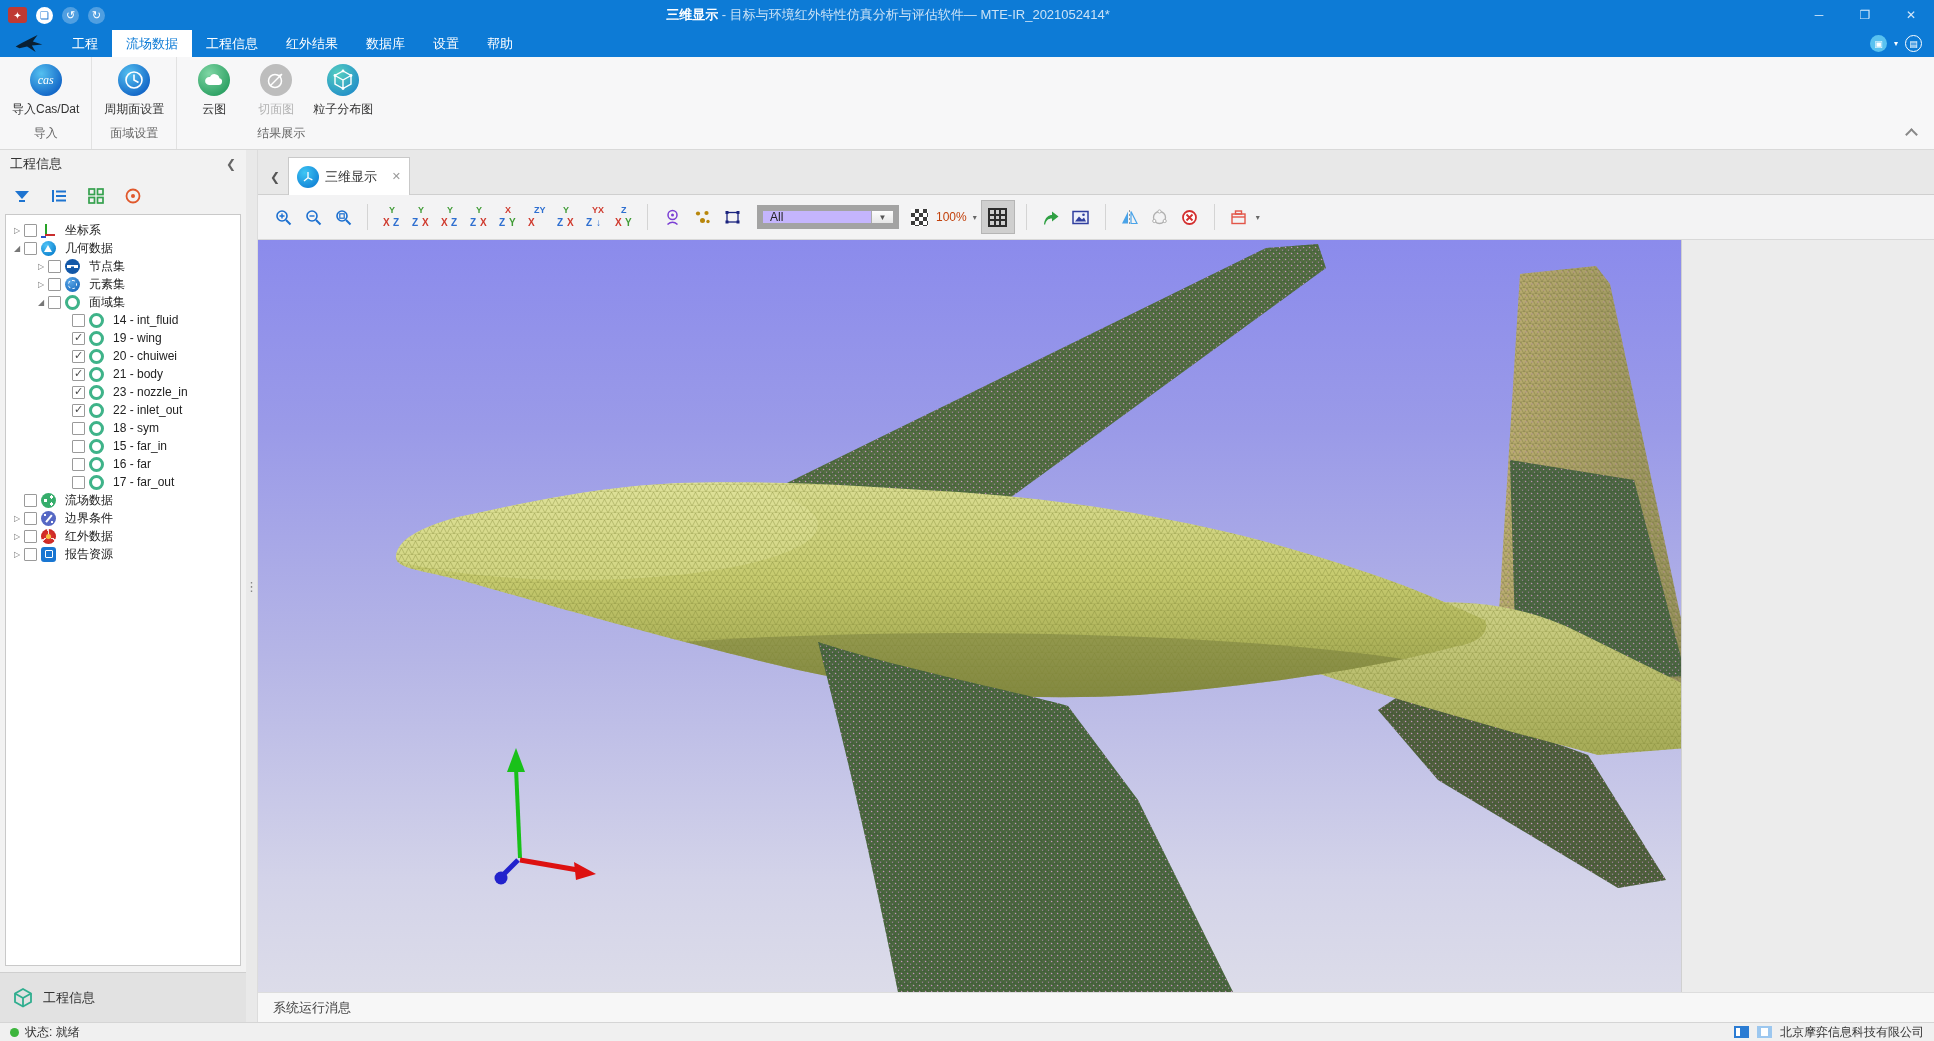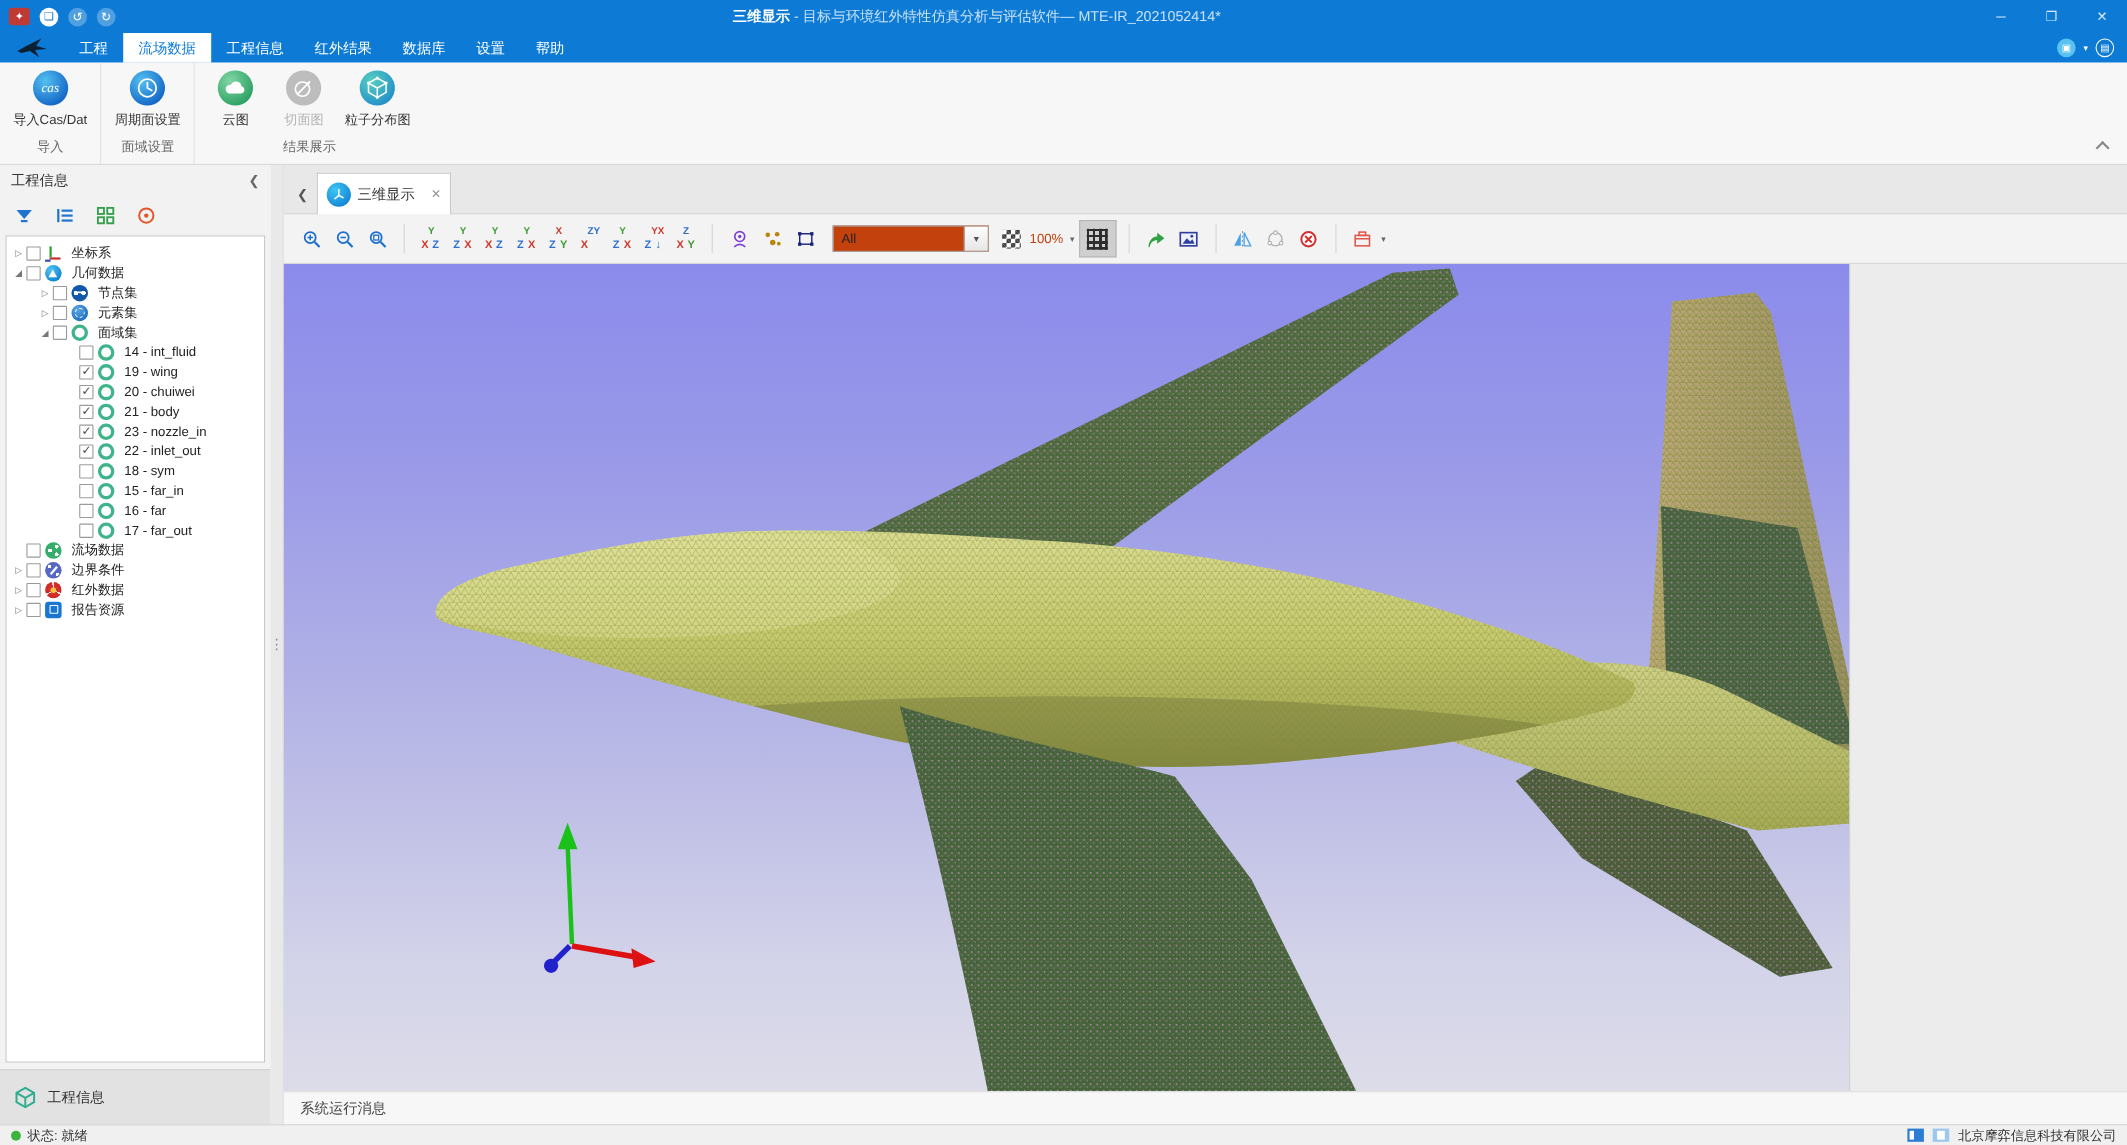--- a/index.html
+++ b/index.html
@@ -101,21 +101,21 @@
   .tab-close{margin-left:auto;color:#999;font-size:11px;}
 
   .vtoolbar{height:45px;background:#f3f3f4;border-bottom:1px solid #d8d8d8;display:flex;align-items:center;padding-left:12px;gap:4px;flex:none;}
   .vbtn{width:26px;height:28px;display:flex;align-items:center;justify-content:center;border:1px solid transparent;flex:none;}
   .vbtn.active{background:#cfcfcf;border-color:#b5b5b5;width:34px;height:34px;}
   .vsep{width:1px;height:26px;background:#d4d4d4;margin:0 7px;flex:none;}
   .view-btn{position:relative;width:25px;height:27px;}
   .v-top{position:absolute;top:1px;left:9px;font-size:9px;font-weight:bold;line-height:9px;}
   .v-a{position:absolute;bottom:2px;left:3px;font-size:10px;font-weight:bold;}
   .v-b{position:absolute;bottom:2px;left:13px;font-size:10px;font-weight:bold;}
-  .combo{width:142px;height:24px;border:1px solid #a3a3a3;background:#c2410c;display:flex;align-items:center;font-size:12px;padding-left:7px;color:#222;margin:0 8px;}
+  .combo{width:142px;height:24px;border:6px solid #a3a3a3;background:#c4b5fd;display:flex;align-items:center;font-size:12px;padding-left:7px;color:#222;margin:0 8px;}
   .combo-btn{margin-left:auto;width:22px;height:100%;border-left:1px solid #ababab;background:linear-gradient(#fdfdfd,#e6e6e6);display:flex;align-items:center;justify-content:center;color:#555;font-size:8px;}
   .checker{width:17px;height:17px;background-image:linear-gradient(45deg,#3c3c3c 25%,transparent 25%,transparent 75%,#3c3c3c 75%),linear-gradient(45deg,#3c3c3c 25%,#fff 25%,#fff 75%,#3c3c3c 75%);background-size:8px 8px;background-position:0 0,4px 4px;}
   .zoomlvl{font-size:12px;color:#c2410c;margin:0 2px 0 4px;}
   .caret{font-size:8px;color:#666;}
   .gridic{width:19px;height:19px;background-image:repeating-linear-gradient(0deg,#2d2d2d 0 2.2px,transparent 2.2px 5.6px),repeating-linear-gradient(90deg,#2d2d2d 0 2.2px,transparent 2.2px 5.6px);}
 
   .canvas-row{flex:1;display:flex;min-height:0;}
   .canvas3d{width:1423px;flex:none;position:relative;overflow:hidden;background:linear-gradient(180deg,#8b8bec 0%,#9a9ae8 25%,#b5b5e6 55%,#d3d3e9 85%,#dcdce9 100%);}
   .canvas3d svg{position:absolute;inset:0;}
   .canvas-void{flex:1;background:#ececec;border-left:1px solid #d0d0d0;}

